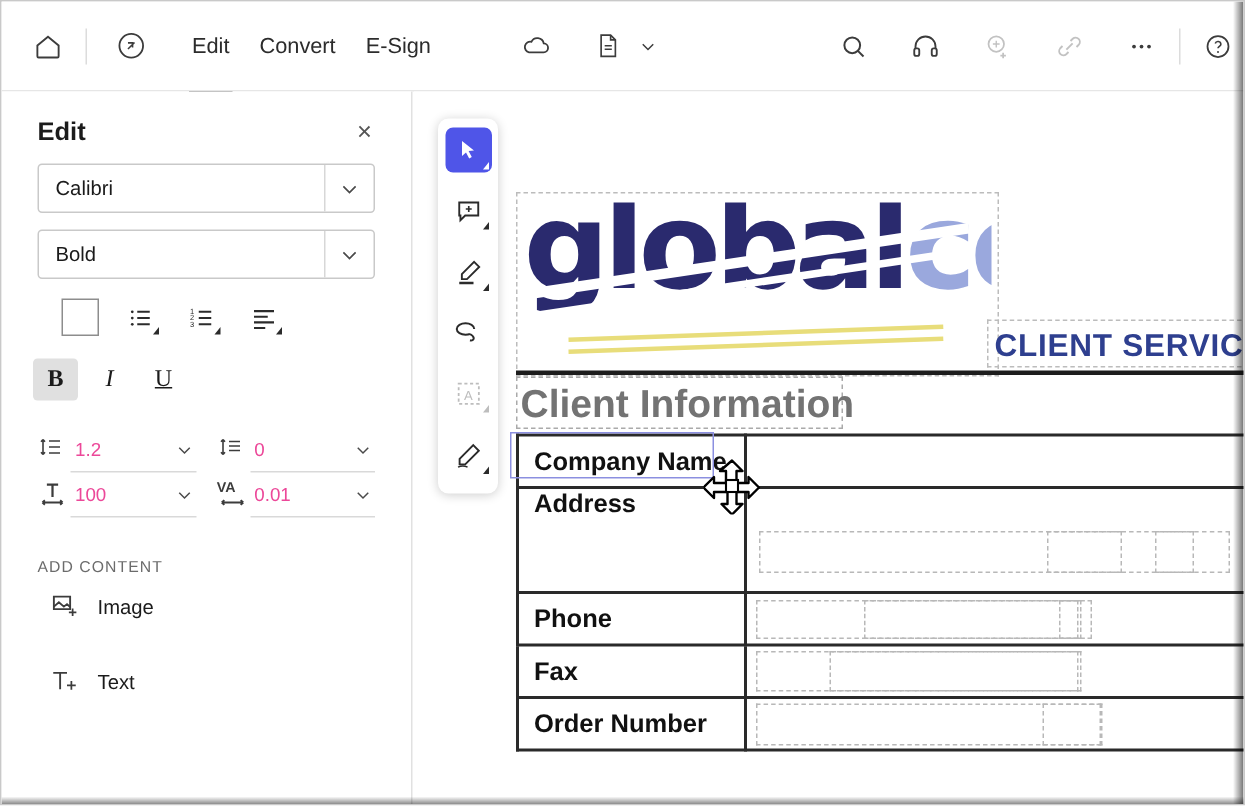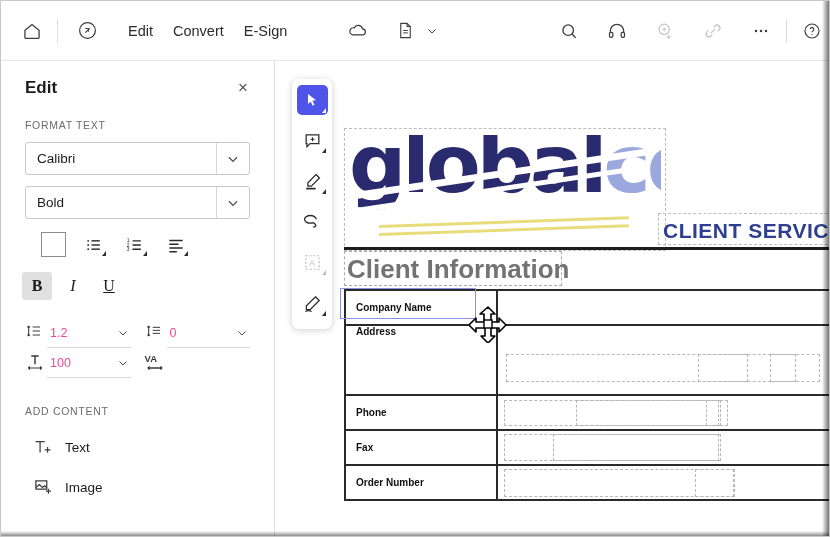--- a/index.html
+++ b/index.html
@@ -255,21 +255,21 @@
     position: absolute; left: 68px; top: 228px;
     width: 520px;
     border-collapse: collapse;
   }
   #tbl td {
     border: 2px solid #2a2a2a;
     height: 35px; vertical-align: middle;
     padding: 0 0 0 10px;
     position: relative;
   }
-  #tbl td.lbl { width: 152px; font-size: 10px; font-weight: bold; color: #111; }
+  #tbl td.lbl { width: 152px; font-size: 17px; font-weight: bold; color: #111; }
   #tbl td.val { width: 368px; }
   #tbl tr.tall td { height: 70px; vertical-align: top; padding-top: 0; }
   .fbox {
     position: absolute;
     border: 1px dashed #b8b8b8;
   }
 
   
   #sel-company {
     position: absolute; left: 64px; top: 227px;
@@ -395,21 +395,20 @@
     <div style="width:2px"></div>
   </div>
 
   <div id="leftpanel">
 
     <div id="panel-head">
       <div id="panel-title">Edit</div>
       <div id="panel-close">×</div>
     </div>
 
-    <div class="sec-label">FORMAT TEXT</div>
 
     <div class="fld">
       <div class="val">Calibri</div>
       <div class="caret">
         <svg width="14" height="14" viewBox="0 0 24 24" fill="none" stroke="currentColor" stroke-width="2">
             <path d="M5 9l7 7 7-7"></path>
           </svg>
       </div>
     </div>
 
@@ -513,44 +512,52 @@
         </div>
       </div>
 
       <div class="spcell">
         <div class="ic" style="flex-direction:column;justify-content:center">
           <span style="font-size:9.5px;color:#3c3c3c;font-weight:bold;line-height:1">VA</span>
           <svg width="20" height="8" viewBox="0 0 24 10" fill="none" stroke="#3c3c3c" stroke-width="1.6">
             <path d="M3 5h18M3 5l2.2-2M3 5l2.2 2M21 5l-2.2-2M21 5l-2.2 2"></path>
           </svg>
         </div>
+        <div class="under">
+          <span class="v">0.01</span>
+          <span class="cv">
+            <svg width="12" height="12" viewBox="0 0 24 24" fill="none" stroke="currentColor" stroke-width="2">
+                <path d="M5 9l7 7 7-7"></path>
+              </svg>
+          </span>
+        </div>
       </div>
     </div>
 
     <div class="sec-label" style="margin-top:27px">ADD CONTENT</div>
-
-    <div class="addrow" style="margin-top:10px">
-      <div class="ic">
-        <svg width="20" height="20" viewBox="0 0 24 24" fill="none" stroke="#3c3c3c" stroke-width="1.5">
-          <path d="M3 5.5h11M8.5 5.5v13"></path>
-          <path d="M17.5 12v7M14 15.5h7" stroke-width="1.4"></path>
-        </svg>
-      </div>
-      <div class="lb">Text</div>
-    </div>
 
     <div class="addrow">
       <div class="ic">
         <svg width="20" height="20" viewBox="0 0 24 24" fill="none" stroke="#3c3c3c" stroke-width="1.5">
           <path d="M3.5 4.5h13v10h-13z"></path>
           <path d="M3.5 12.5 7.5 9l4 3.5 2.5-2 2.5 2.3"></path>
           <path d="M18.5 14v6M15.5 17h6" stroke-width="1.4"></path>
         </svg>
       </div>
       <div class="lb">Image</div>
+    </div>
+
+    <div class="addrow" style="margin-top:10px">
+      <div class="ic">
+        <svg width="20" height="20" viewBox="0 0 24 24" fill="none" stroke="#3c3c3c" stroke-width="1.5">
+          <path d="M3 5.5h11M8.5 5.5v13"></path>
+          <path d="M17.5 12v7M14 15.5h7" stroke-width="1.4"></path>
+        </svg>
+      </div>
+      <div class="lb">Text</div>
     </div>
 
   </div>
 
   <div id="docarea">
 
     <div id="toolstrip">
       <div class="tool sel">
         <svg width="16" height="16" viewBox="0 0 24 24" fill="currentColor">
           <path d="M6 3l12 9.5-5.4.6 3.2 6-2.6 1.4-3.2-6-4 3.6z"></path>

